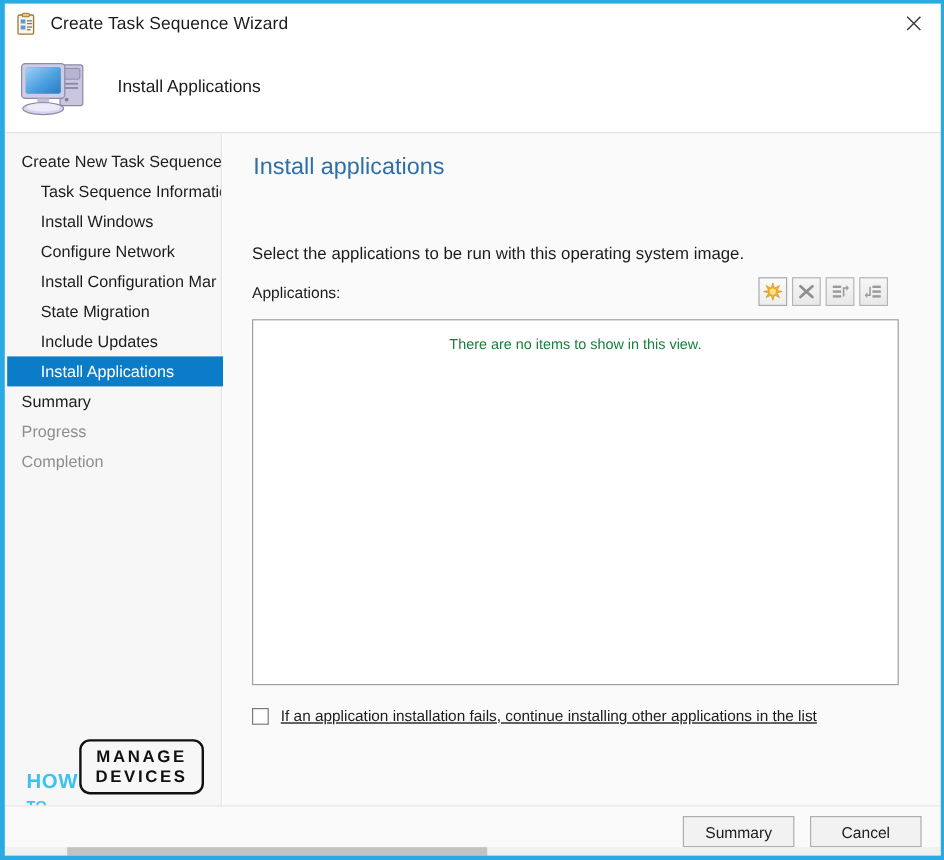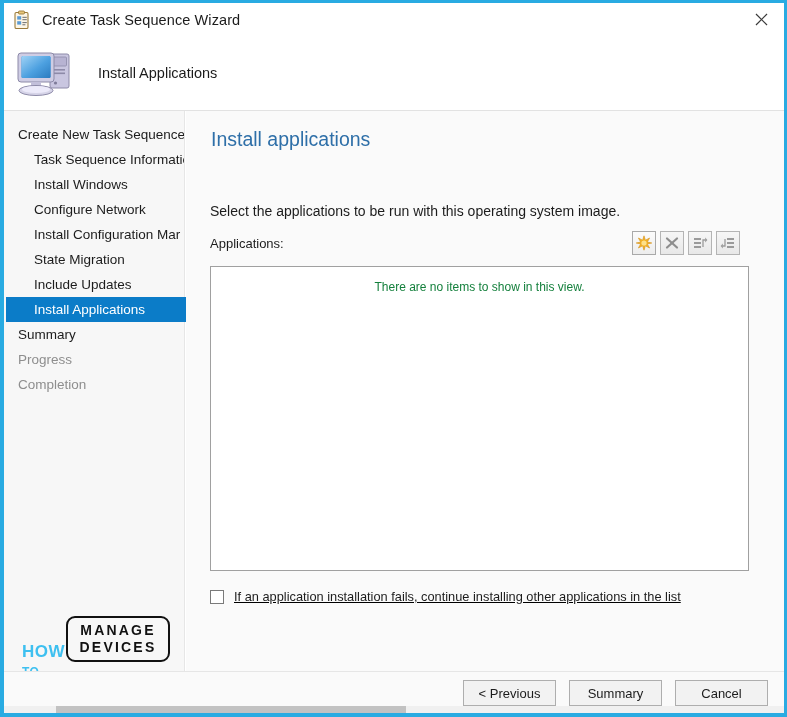--- a/index.html
+++ b/index.html
@@ -485,21 +485,20 @@
       <div class="cb-row">
         <span class="cb-box"></span>
         <span class="cb-label">If an application installation fails, continue installing other applications in the list</span>
       </div>
     </div>
   </div>
 
   <div class="footer">
     <div class="footer-rule"></div>
     <div class="btn-row">
-      <div class="wizbtn">&lt; Previous</div>
       <div class="wizbtn">Summary</div>
       <div class="wizbtn">Cancel</div>
     </div>
   </div>
 
   <div class="scroll-strip"></div>
   <div class="scroll-thumb"></div>
 
 </div>
 

